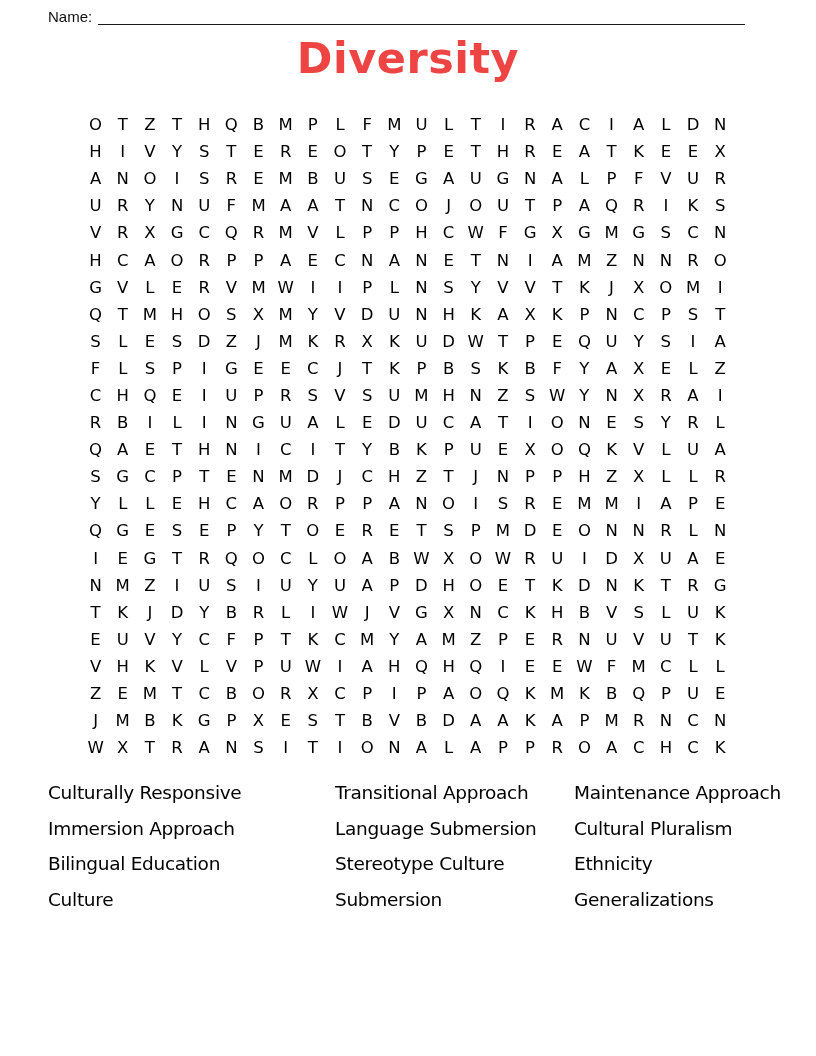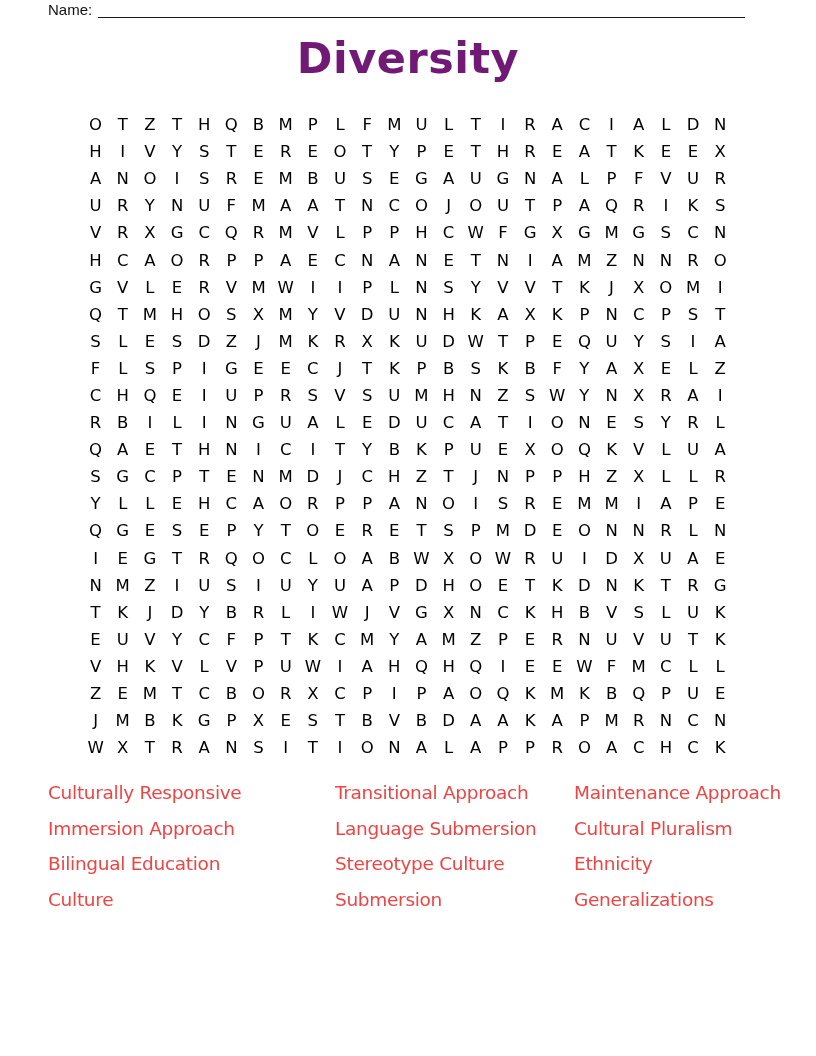--- a/index.html
+++ b/index.html
@@ -16,21 +16,21 @@
     font-family: "DejaVu Sans", sans-serif;
     overflow: hidden;
   }
   
   .name-row {
     position: absolute;
     left: 48px;
     top: 1px;
     width: 697px;
     display: flex;
-    align-items: flex-start;
+    align-items: center;
     height: 30px;
   }
   .name-label {
     font-family: "Liberation Sans", sans-serif;
     font-size: 15px;
     line-height: 17px;
     color: #111111;
     white-space: nowrap;
     margin-right: 6px;
   }
@@ -43,21 +43,21 @@
   .title {
     position: absolute;
     left: 0;
     top: 33px;
     width: 816px;
     margin: 0;
     text-align: center;
     font-size: 43px;
     font-weight: 700;
     letter-spacing: 0.5px;
-    color: #701a75;
+    color: #ef4444;
   }
   
   .grid {
     position: absolute;
     left: 82px;
     top: 111px;
     display: grid;
     grid-template-columns: repeat(24, 27.17px);
     grid-auto-rows: 27.1px;
   }
@@ -78,21 +78,21 @@
     align-items: flex-start;
   }
   .word-col { display: block; }
   .word-col-1 { width: 240px; }
   .word-col-2 { width: 239px; margin-left: 47px; }
   .word {
     font-size: 18.5px;
     letter-spacing: -0.3px;
     line-height: 35.6px;
     white-space: nowrap;
-    color: #ef4444;
+    color: #000000;
   }
 </style>
 </head>
 <body>
 
 <div class="page">
 
   <div class="name-row">
     <span class="name-label">Name:</span>
     <span class="name-line"></span>

